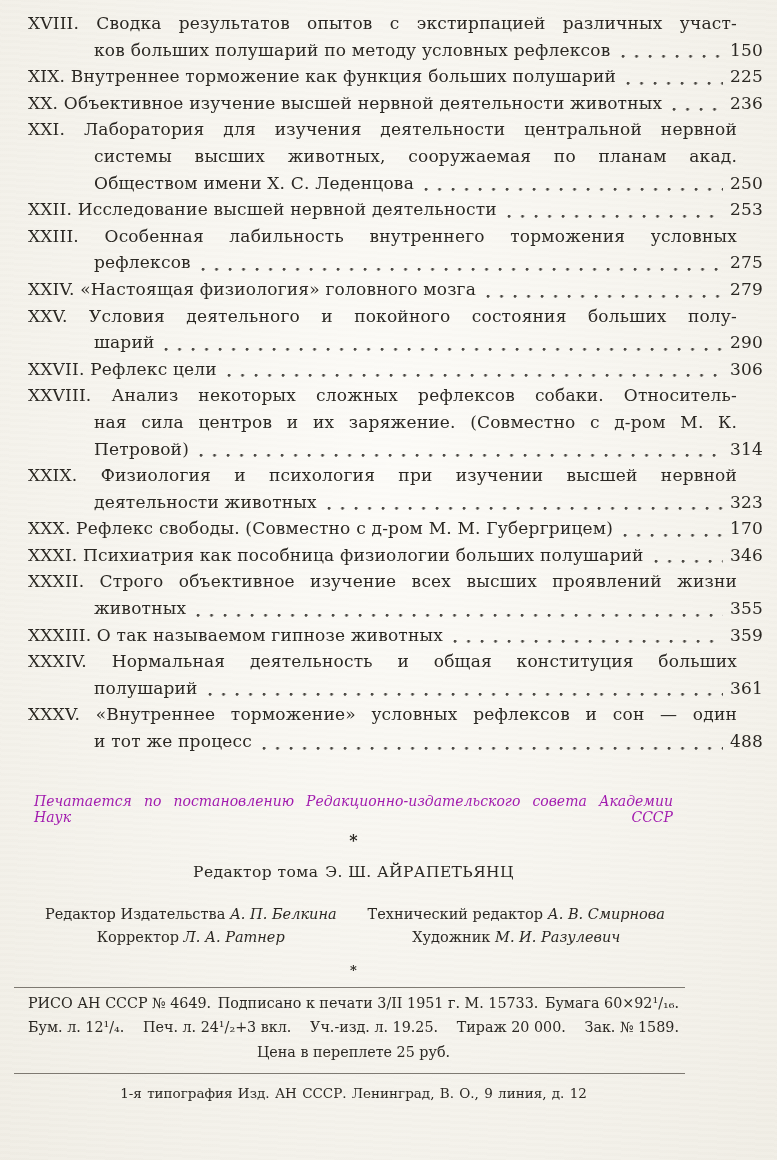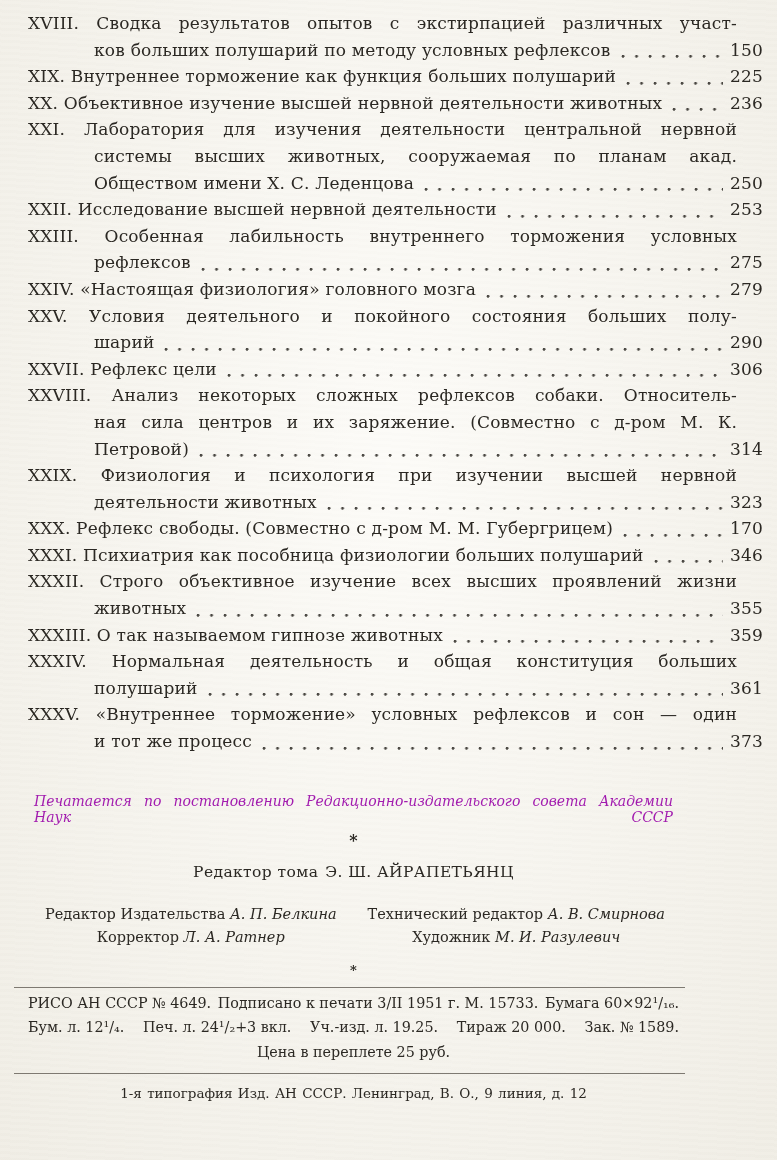--- a/index.html
+++ b/index.html
@@ -227,21 +227,21 @@
           <span class="line-text">полушарий</span>
           <span class="leader"></span>
           <span class="page-num">361</span>
         </div>
       </div>
       <div class="toc-entry">
         <div class="toc-line full"><span class="line-text"><span class="numeral">XXXV.</span> «Внутреннее торможение» условных рефлексов и сон — один</span></div>
         <div class="toc-line cont last">
           <span class="line-text">и тот же процесс</span>
           <span class="leader"></span>
-          <span class="page-num">373</span>
+          <span class="page-num">488</span>
         </div>
       </div>
     </div>
 
   <div class="decree">Печатается по постановлению Редакционно-издательского совета Академии Наук СССР</div>
 
   <div class="sep">*</div>
 
   <div class="vol-editor">
     <span>Редактор тома</span><span class="name">Э. Ш. АЙРАПЕТЬЯНЦ</span>

